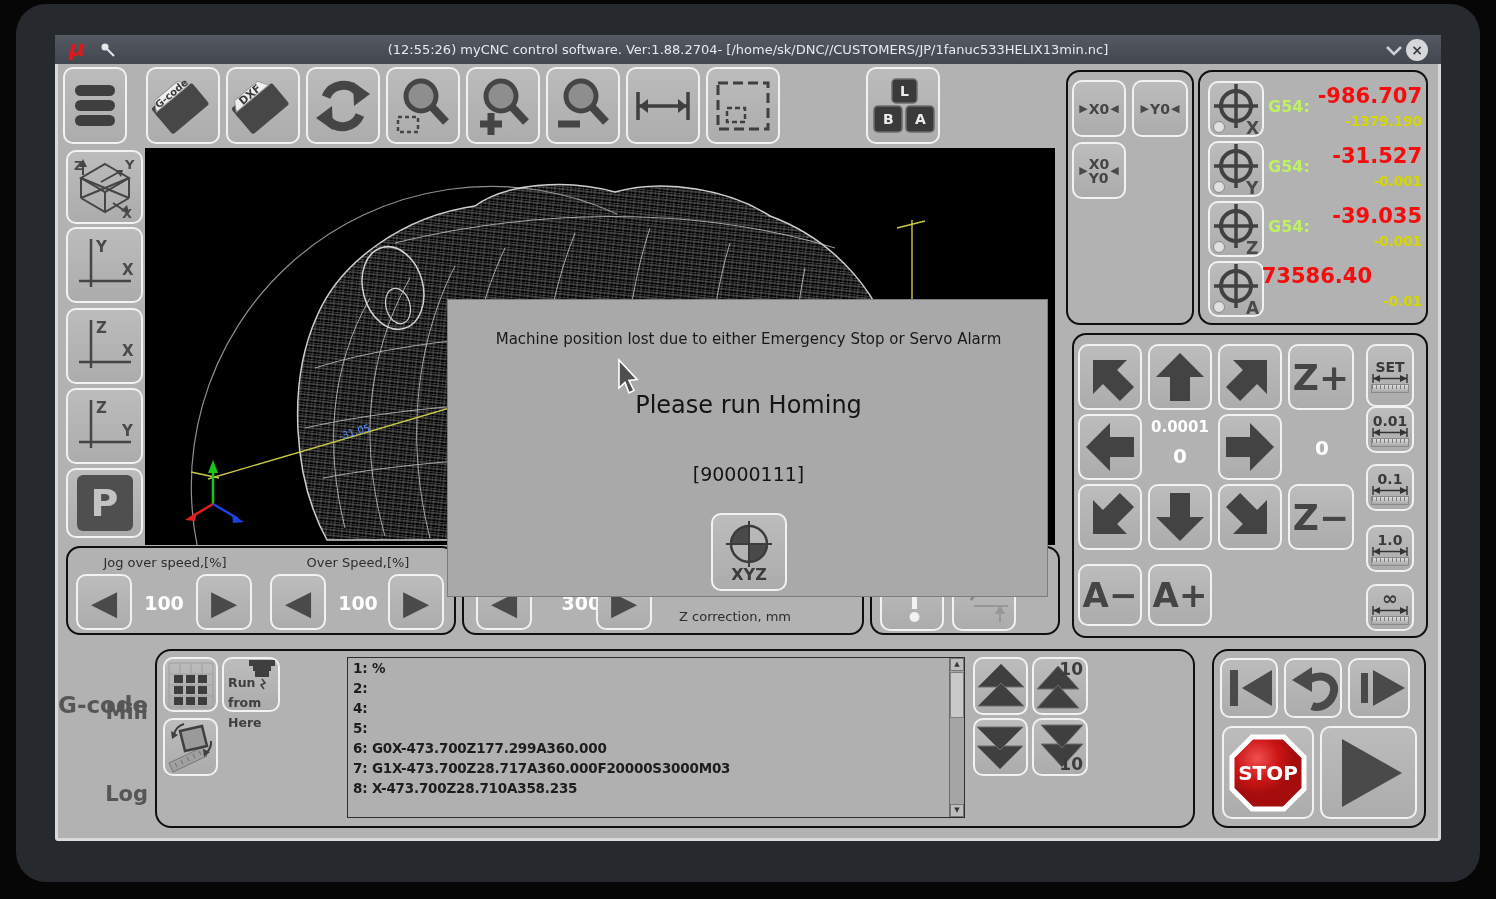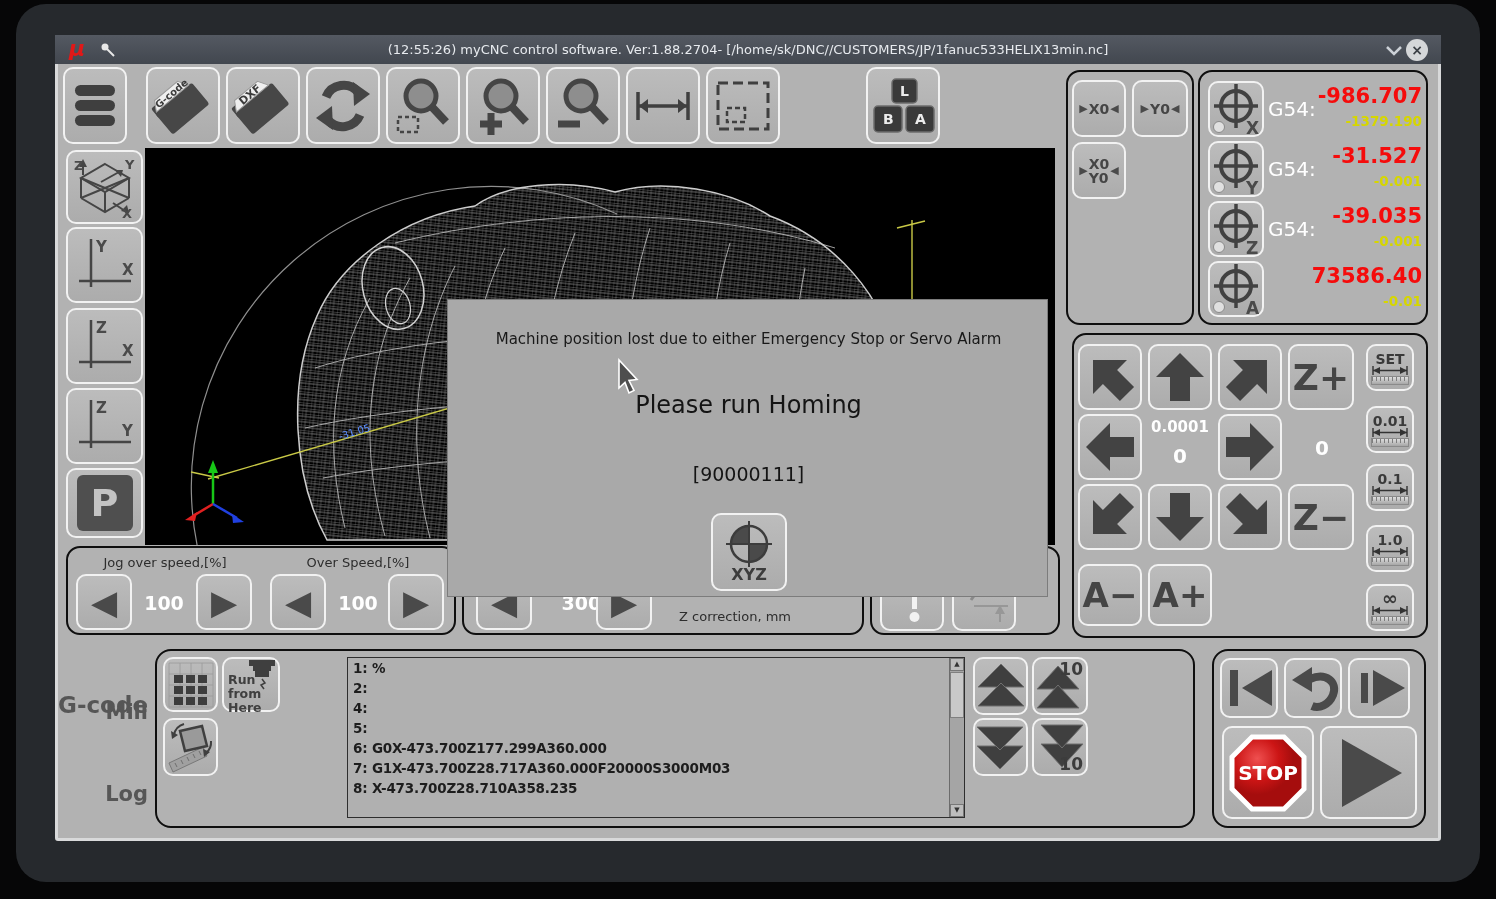--- a/index.html
+++ b/index.html
@@ -13,21 +13,21 @@
   .logo{position:absolute;left:14px;top:1px;color:#e01818;font-size:22px;font-weight:bold;font-style:italic}
   .btn{position:absolute;background:linear-gradient(#bcbcbc,#acacac);border:2px solid #f2f2f2;border-radius:10px;
        display:flex;align-items:center;justify-content:center;color:#454545}
   .panel{position:absolute;border:2px solid #0f0f0f;border-radius:14px}
   .tri{font-size:34px;color:#4a4a4a;line-height:1}
   .tri-sm{font-size:11px;color:#4a4a4a;line-height:1}
   .whiteval{color:#ffffff;font-weight:bold}
   .darklabel{color:#2d2d2d;font-size:13px;text-align:center}
   .redval{color:#f50c0c;font-weight:bold;font-size:21px;text-align:right}
   .yellval{color:#d6d600;font-weight:bold;font-size:13.5px;text-align:right}
-  .g54{color:#ffffff;font-weight:normal;font-size:20px}
+  .g54{color:#bef264;font-weight:bold;font-size:16px}
   .axislbl{font-weight:bold;fill:#4a4a4a}
   .rot45{transform:rotate(45deg)}.rot90{transform:rotate(90deg)}.rot135{transform:rotate(135deg)}
   .rot180{transform:rotate(180deg)}.rot225{transform:rotate(-135deg)}.rot270{transform:rotate(-90deg)}.rot315{transform:rotate(-45deg)}
   .zlabel{font-size:36px;font-weight:bold;color:#454545}
   .rulerbtn{flex-direction:column;padding-top:1px}
   .rlabel{font-weight:bold;color:#3a3a3a;font-size:14px;line-height:14px}
   .rbar{width:38px;height:9px;border:1px solid #8a8a8a;margin-top:1px;
         background-image:repeating-linear-gradient(90deg,#7d7d7d 0 1px,transparent 1px 4px),linear-gradient(#dedede,#a6a6a6);
         background-size:100% 4px,100% 100%;background-repeat:no-repeat,no-repeat;background-position:top,0 0}
   .gline{height:20px;line-height:20px;padding-left:5px;font-size:13.5px;font-weight:bold;color:#1d1d1d;letter-spacing:-0.2px;white-space:nowrap;overflow:hidden}
@@ -295,21 +295,21 @@
 <div class="abs yellval" style="left:1290px;top:233px;width:132px">-0.001</div>
 
 <div class="btn" style="left:1208px;top:261px;width:56px;height:56px">
   <svg width="54" height="56">
     <circle cx="26" cy="25" r="15" stroke="#414141" stroke-width="4" fill="none"></circle>
     <path d="M26 3 V47 M4 25 H48" stroke="#414141" stroke-width="3.5"></path>
     <circle cx="9" cy="46" r="5.5" fill="#e0e0e0" stroke="#8a8a8a"></circle>
     <text class="axislbl" x="36" y="53" font-size="17">A</text>
   </svg>
 </div>
-<div class="abs redval" style="left:1290px;top:264px;width:132px">73586.40</div>
+<div class="abs redval" style="left:1240px;top:264px;width:132px">73586.40</div>
 <div class="abs yellval" style="left:1290px;top:293px;width:132px">-0.01</div>
 
 <div class="panel" style="left:1072px;top:333px;width:356px;height:305px"></div>
 
 <div class="btn" style="left:1078px;top:344px;width:64px;height:66px">
   <svg class="rot315" width="58" height="58">
       <polygon points="29,5 53,29 39,29 39,53 19,53 19,29 5,29" fill="#434343"></polygon>
     </svg>
 </div>
 <div class="btn" style="left:1148px;top:344px;width:64px;height:66px">
@@ -353,21 +353,21 @@
 <div class="btn" style="left:1218px;top:484px;width:64px;height:66px">
   <svg class="rot135" width="58" height="58">
       <polygon points="29,5 53,29 39,29 39,53 19,53 19,29 5,29" fill="#434343"></polygon>
     </svg>
 </div>
 <div class="btn zlabel" style="left:1288px;top:484px;width:66px;height:66px">Z−</div>
 
 <div class="btn zlabel" style="left:1078px;top:564px;width:64px;height:62px;font-size:34px">A−</div>
 <div class="btn zlabel" style="left:1148px;top:564px;width:64px;height:62px;font-size:34px">A+</div>
 
-<div class="btn rulerbtn" style="left:1366px;top:344px;width:48px;height:47px">
+<div class="btn rulerbtn" style="left:1366px;top:344px;width:48px;height:63px">
   <div class="rlabel">SET</div>
   <svg width="40" height="9">
       <path d="M3 0 V9 M37 0 V9 M3 4.5 H37" stroke="#333" stroke-width="1.4"></path>
       <polygon points="3,4.5 10,1 10,8" fill="#333"></polygon>
       <polygon points="37,4.5 30,1 30,8" fill="#333"></polygon>
     </svg>
   <div class="rbar"></div>
 </div>
 <div class="btn rulerbtn" style="left:1366px;top:406px;width:48px;height:47px">
   <div class="rlabel">0.01</div>
@@ -486,21 +486,21 @@
         <rect x="18" y="24" width="9" height="8"></rect>
         <rect x="30" y="24" width="9" height="8"></rect>
       <rect x="6" y="35" width="9" height="8"></rect>
         <rect x="18" y="35" width="9" height="8"></rect>
         <rect x="30" y="35" width="9" height="8"></rect>
     </g>
   </svg>
 </div>
 
 <div class="btn" style="left:222px;top:657px;width:58px;height:55px;align-items:flex-start;justify-content:flex-start">
-  <div style="position:absolute;left:4px;top:14px;width:36px;font-size:12.5px;line-height:14px;font-weight:bold;color:#3f3f3f">Run from Here</div>
+  <div style="position:absolute;left:4px;top:14px;width:36px;font-size:12.5px;line-height:20px;font-weight:bold;color:#3f3f3f">Run from Here</div>
   <svg style="position:absolute;right:1px;top:1px" width="30" height="30">
     <rect x="2" y="0" width="26" height="6" fill="#3f3f3f"></rect>
     <rect x="6" y="6" width="18" height="5" fill="#3f3f3f"></rect>
     <rect x="8" y="11" width="14" height="6" fill="#3f3f3f"></rect>
     <path d="M15 19 l3 4 l-4 2 l3 4" stroke="#3f3f3f" stroke-width="1.5" fill="none"></path>
   </svg>
 </div>
 
 <div class="btn" style="left:163px;top:718px;width:55px;height:58px">
   <svg width="48" height="52">

